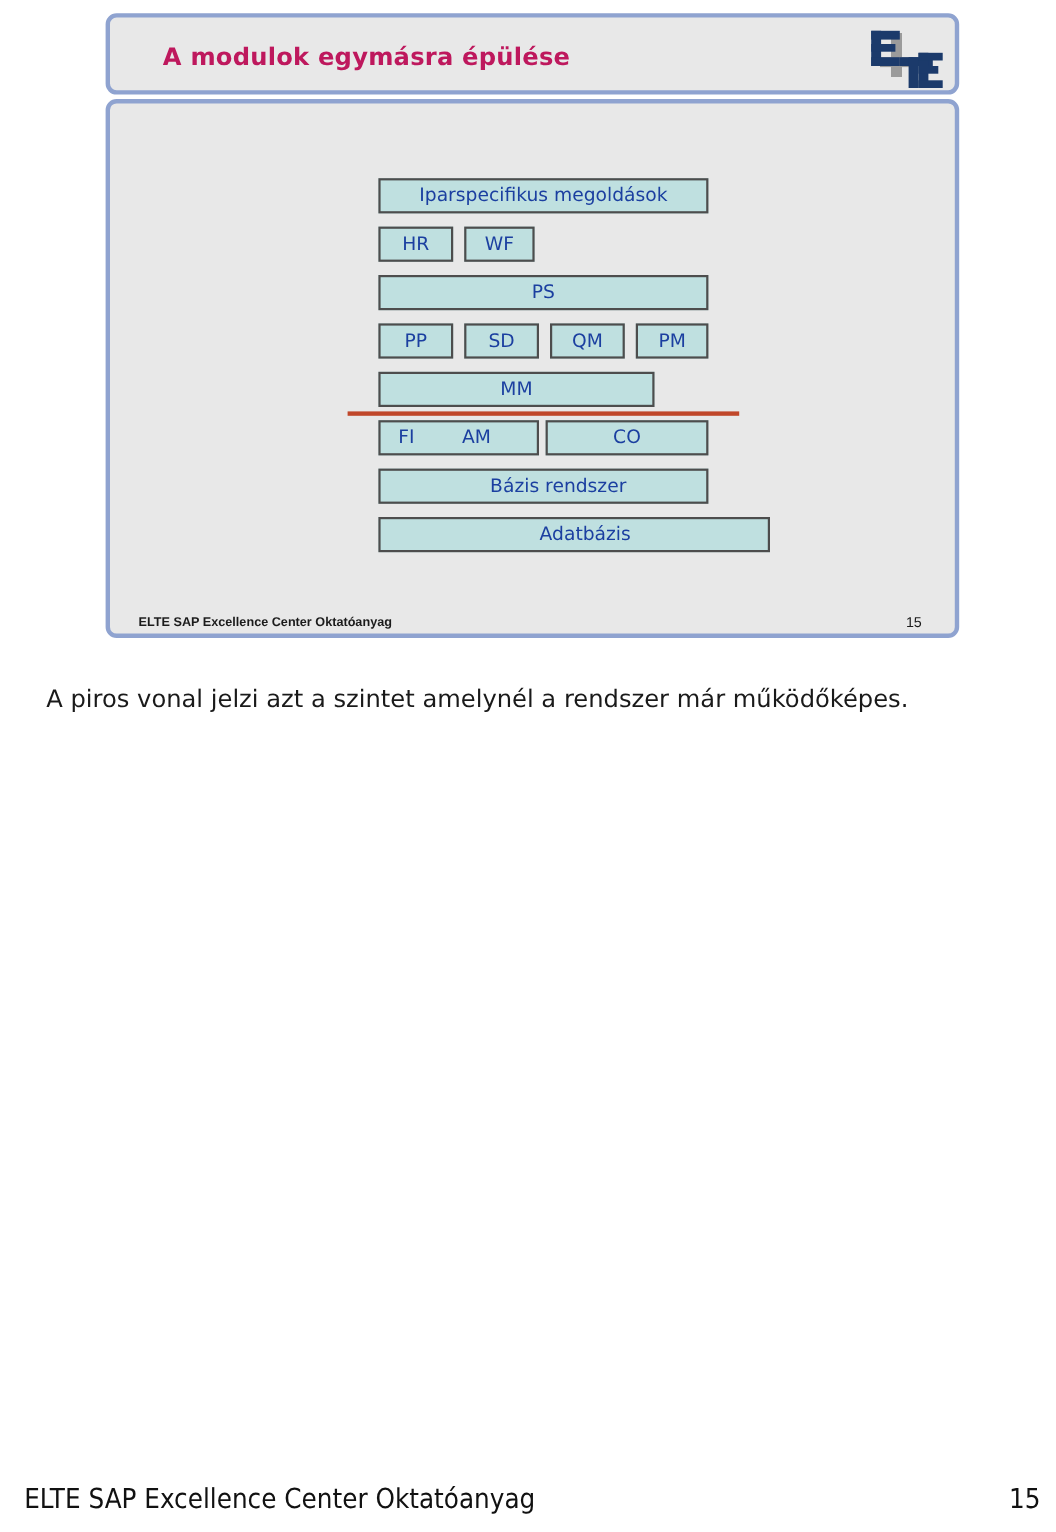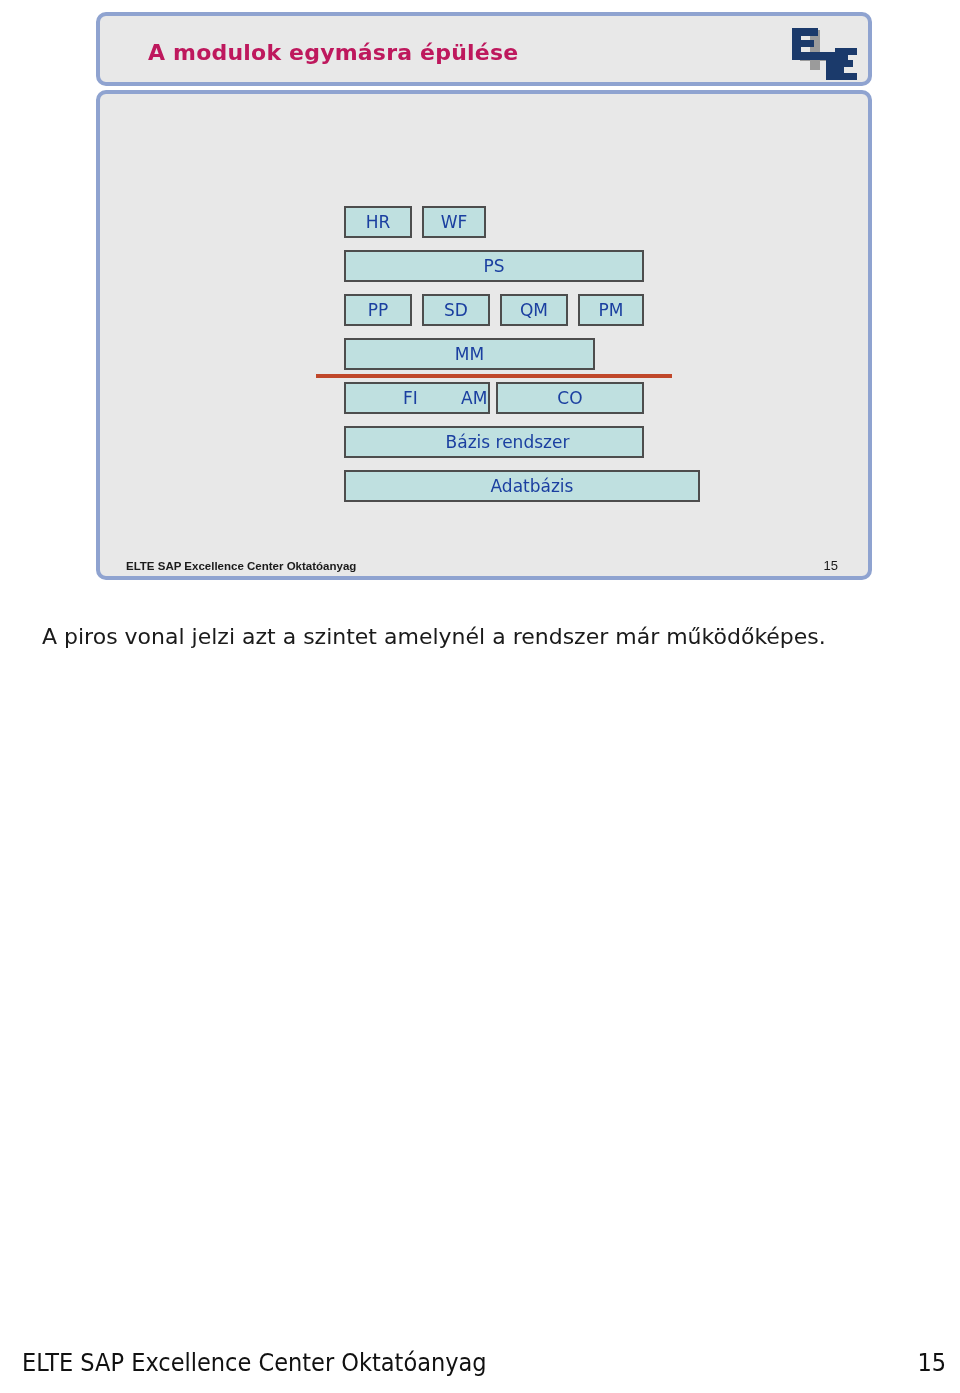--- a/index.html
+++ b/index.html
@@ -107,21 +107,20 @@
     height: 4px;
     background: #c0472a;
     top: 276px;
   }
 
   
   .dual-label {
     position: absolute;
     top: 0;
     line-height: 28px;
-    margin-left: 41px;
   }
 
   
   #slide-footer-text {
     position: absolute;
     left: 26px;
     top: 466px;
     font-family: "Liberation Sans", sans-serif;
     font-size: 11.5px;
     font-weight: bold;
@@ -203,20 +202,23 @@
         <rect x="49" y="51" width="22" height="7" fill="#1b3a6b"></rect>
       </svg>
     </div>
   </div>
 
   <div class="slide-panel" id="slide-body-panel">
 
     <div id="diagram">
       <div id="red-line" style="top: 212px;"></div>
 
+    <div class="mod-row" style="top: 0px;">
+          <div class="mod-box" style="left: 0px; width: 300px;">Iparspecifikus megoldások</div>
+        </div>
         <div class="mod-row" style="top: 44px; padding-left: 32px;">
           <div class="mod-box" style="left: 0px; width: 68px;">HR</div>
           <div class="mod-box" style="left: 78px; width: 64px;">WF</div>
         </div>
         <div class="mod-row" style="top: 88px;">
           <div class="mod-box" style="left: 0px; width: 300px;">PS</div>
         </div>
         <div class="mod-row" style="top: 132px;">
           <div class="mod-box" style="left: 0px; width: 68px;">PP</div>
           <div class="mod-box" style="left: 78px; width: 68px;">SD</div>

